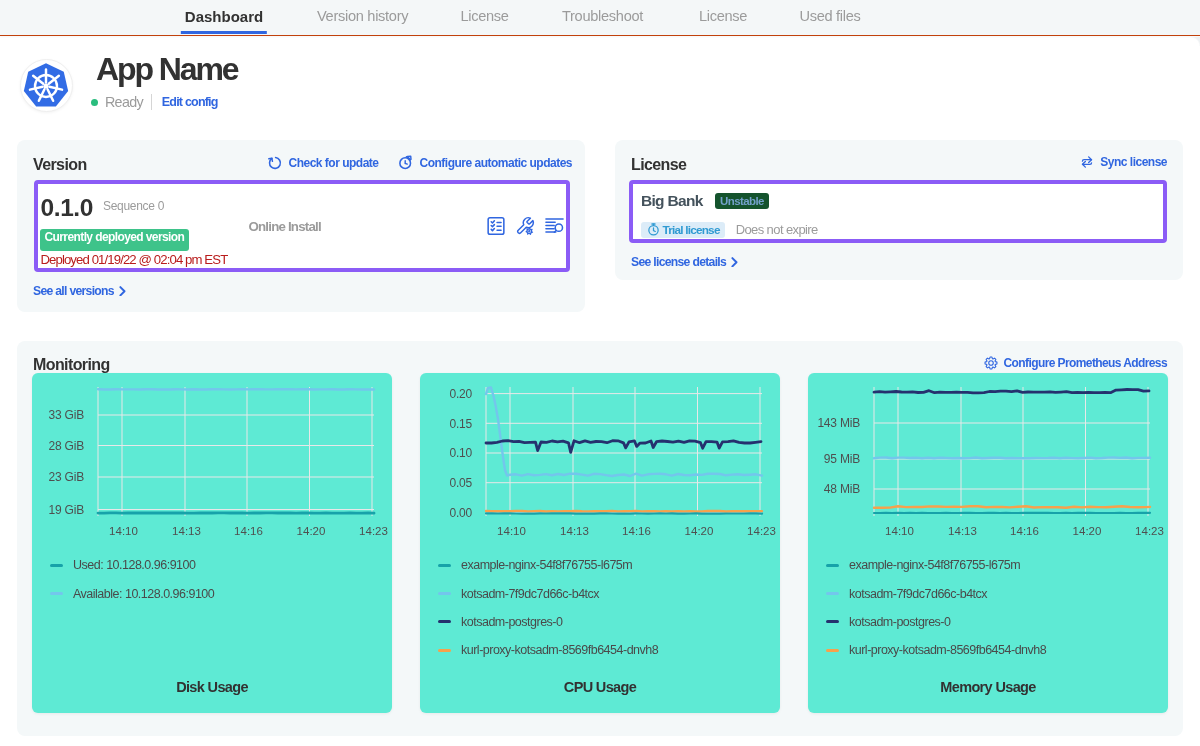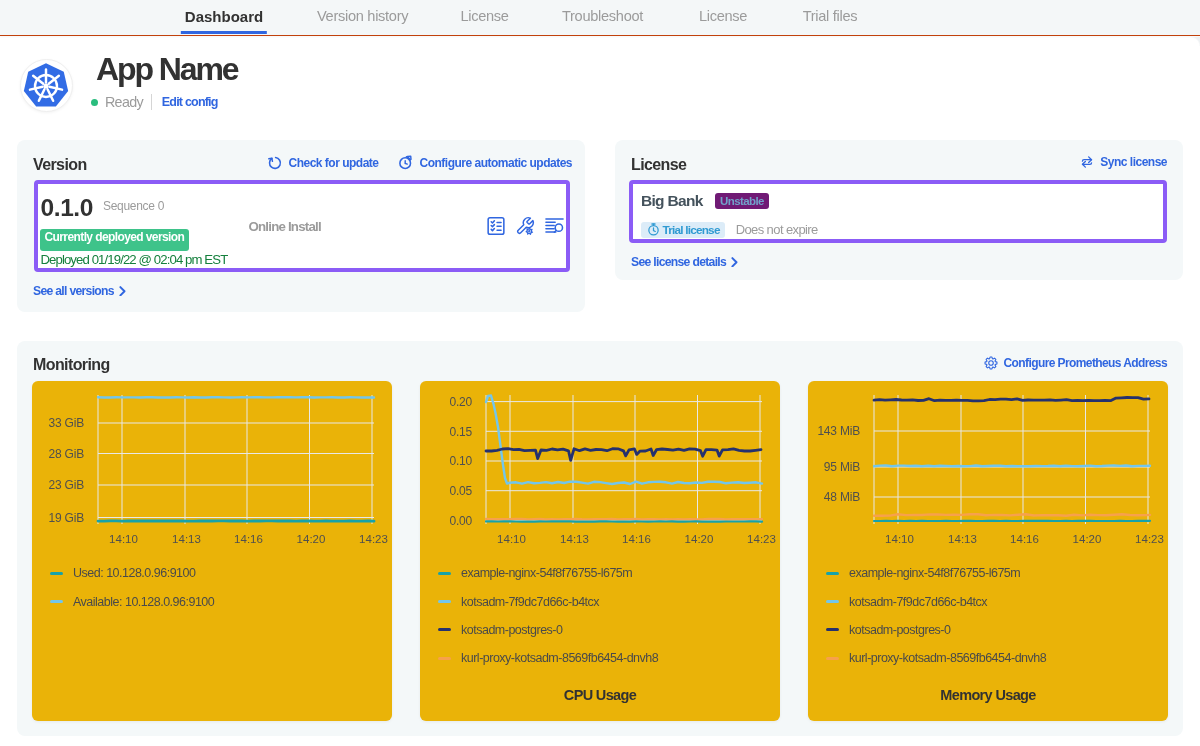--- a/index.html
+++ b/index.html
@@ -13,45 +13,45 @@
 .bluelink { color:#3066e0; font-weight:bold; text-decoration:none; }
 .card { position:absolute; background:#f4f8f9; border-radius:8px; }
 .cardhead { position:absolute; top:14.5px; left:16px; font-size:16px; font-weight:bold; color:#323232; line-height:20px; letter-spacing:-.6px; }
 .whitebox { position:absolute; background:#fff; border-radius:4px; border:4px solid #8b5cf6; }
 .toplinks { position:absolute; top:15px; right:13px; display:flex; align-items:center; gap:20px; font-size:12px; font-weight:bold; color:#3066e0; white-space:nowrap; letter-spacing:-.5px; }
 .toplinks .lk { display:flex; align-items:center; gap:6px; }
 .seelink { position:absolute; left:16px; font-size:12.2px; font-weight:bold; color:#3066e0; white-space:nowrap; letter-spacing:-.7px; }
 .vnum { position:absolute; top:55.5px; left:23.5px; font-size:24.5px; font-weight:bold; color:#323232; letter-spacing:-.4px; line-height:24px; }
 .seq { position:absolute; top:59px; left:86px; font-size:12px; color:#9b9b9b; letter-spacing:-.3px; }
 .greenbadge { position:absolute; top:88.8px; left:23px; height:22px; line-height:17px; background:#3ec38a; color:#fff; font-size:12px; font-weight:bold; letter-spacing:-.6px; border-radius:3px; padding:0 4.5px; }
-.deployed { position:absolute; top:110.5px; left:23.4px; font-size:13.2px; color:#15803d; line-height:17px; letter-spacing:-.9px; }
+.deployed { position:absolute; top:110.5px; left:23.4px; font-size:13.2px; color:#b91c1c; line-height:17px; letter-spacing:-.9px; }
 .online { position:absolute; top:79px; left:231.5px; font-size:13.3px; font-weight:bold; color:#9b9b9b; letter-spacing:-.8px; }
 .vicons { position:absolute; top:75px; right:20px; display:flex; gap:9px; align-items:center; }
 .bigbank { position:absolute; top:8px; left:8px; display:flex; align-items:center; }
 .bbname { font-size:15.5px; font-weight:bold; color:#44525c; letter-spacing:-.7px; }
-.unstable { margin-left:12px; background:#701a75; color:#72a1ca; font-size:11.5px; font-weight:bold; border-radius:3px; padding:1.5px 5.5px; letter-spacing:-.6px; line-height:13px; }
+.unstable { margin-left:12px; background:#14532d; color:#72a1ca; font-size:11.5px; font-weight:bold; border-radius:3px; padding:1.5px 5.5px; letter-spacing:-.6px; line-height:13px; }
 .licrow { position:absolute; top:37.5px; left:8px; display:flex; align-items:center; }
 .trialbadge { background:#dcecf8; color:#2f9ad2; font-size:11.8px; font-weight:bold; border-radius:3px; padding:0 5.5px; height:16.8px; display:flex; align-items:center; gap:3px; letter-spacing:-.8px; }
 .noexpire { margin-left:10.5px; font-size:13px; color:#9b9b9b; letter-spacing:-.6px; }
-.chartcard { position:absolute; top:40px; width:360px; height:340px; background:#eab308; border-radius:6px; box-shadow:0 1px 3px rgba(0,0,0,.06); }
+.chartcard { position:absolute; top:32px; width:360px; height:340px; background:#5eead4; border-radius:6px; box-shadow:0 1px 3px rgba(0,0,0,.06); }
 .chartcard svg.plot { position:absolute; top:0; left:0; }
 .legends { position:absolute; top:178px; left:18px; }
 .legrow { display:flex; align-items:center; height:28.4px; }
 .dash { width:13px; height:3px; border-radius:2px; flex:0 0 13px; }
 .legtxt { margin-left:10px; font-size:12.5px; color:#4a4a4a; white-space:nowrap; letter-spacing:-.5px; }
 .charttitle { position:absolute; top:306px; left:0; width:100%; text-align:center; font-size:14.5px; font-weight:bold; color:#323232; letter-spacing:-.65px; }
 </style></head>
 <body>
 <div class="nav">
     <div class="navitem active" style="left:224px">Dashboard</div>
     <div class="navitem" style="left:362.6px">Version history</div>
     <div class="navitem" style="left:484.5px">License</div>
     <div class="navitem" style="left:602.5px">Troubleshoot</div>
     <div class="navitem" style="left:723px">License</div>
-    <div class="navitem" style="left:830px">Trial files</div>
+    <div class="navitem" style="left:830px">Used files</div>
   </div>
 <div style="position:absolute; top:37px; right:0; width:9px; height:9px; background:radial-gradient(circle at 0 9px, #fff 8px, #eef1f3 9.5px);"></div>
 
 <div class="appicon">
     <svg width="48" height="48" viewBox="0 0 48 49">
 <polygon points="24.00,1.30 42.14,10.04 46.62,29.66 34.07,45.40 13.93,45.40 1.38,29.66 5.86,10.04" fill="#326ce5"></polygon>
 <circle cx="24" cy="24.5" r="11.2" fill="none" stroke="#fff" stroke-width="2.5"></circle>
 <line x1="24.00" y1="20.90" x2="24.00" y2="7.70" stroke="#fff" stroke-width="2.5" stroke-linecap="round"></line>
       <line x1="26.81" y1="22.26" x2="37.13" y2="14.03" stroke="#fff" stroke-width="2.5" stroke-linecap="round"></line>
       <line x1="27.51" y1="25.30" x2="40.38" y2="28.24" stroke="#fff" stroke-width="2.5" stroke-linecap="round"></line>
@@ -207,20 +207,21 @@
 <div class="legends">
         <div class="legrow">
           <span class="dash" style="background:#17a2a9"></span>
           <span class="legtxt">Used: 10.128.0.96:9100</span>
         </div>
         <div class="legrow">
           <span class="dash" style="background:#73c6ec"></span>
           <span class="legtxt">Available: 10.128.0.96:9100</span>
         </div>
       </div>
+<div class="charttitle">Disk Usage</div>
 </div>
     <div class="chartcard" style="left:403px">
 <svg class="plot" width="360" height="170" viewBox="0 0 360 170" font-family="Liberation Sans, sans-serif">
         <line x1="66.0" y1="20.6" x2="342.0" y2="20.6" stroke="#e8e8e8" stroke-width="1"></line>
         <line x1="66.0" y1="50.3" x2="342.0" y2="50.3" stroke="#e8e8e8" stroke-width="1"></line>
         <line x1="66.0" y1="80" x2="342.0" y2="80" stroke="#e8e8e8" stroke-width="1"></line>
         <line x1="66.0" y1="109.7" x2="342.0" y2="109.7" stroke="#e8e8e8" stroke-width="1"></line>
         <line x1="66.0" y1="139.4" x2="342.0" y2="139.4" stroke="#e8e8e8" stroke-width="1"></line>
         <line x1="66.0" y1="14" x2="66.0" y2="143" stroke="#e8e8e8" stroke-width="1"></line>
         <line x1="90" y1="14" x2="90" y2="143" stroke="#e8e8e8" stroke-width="1"></line>

